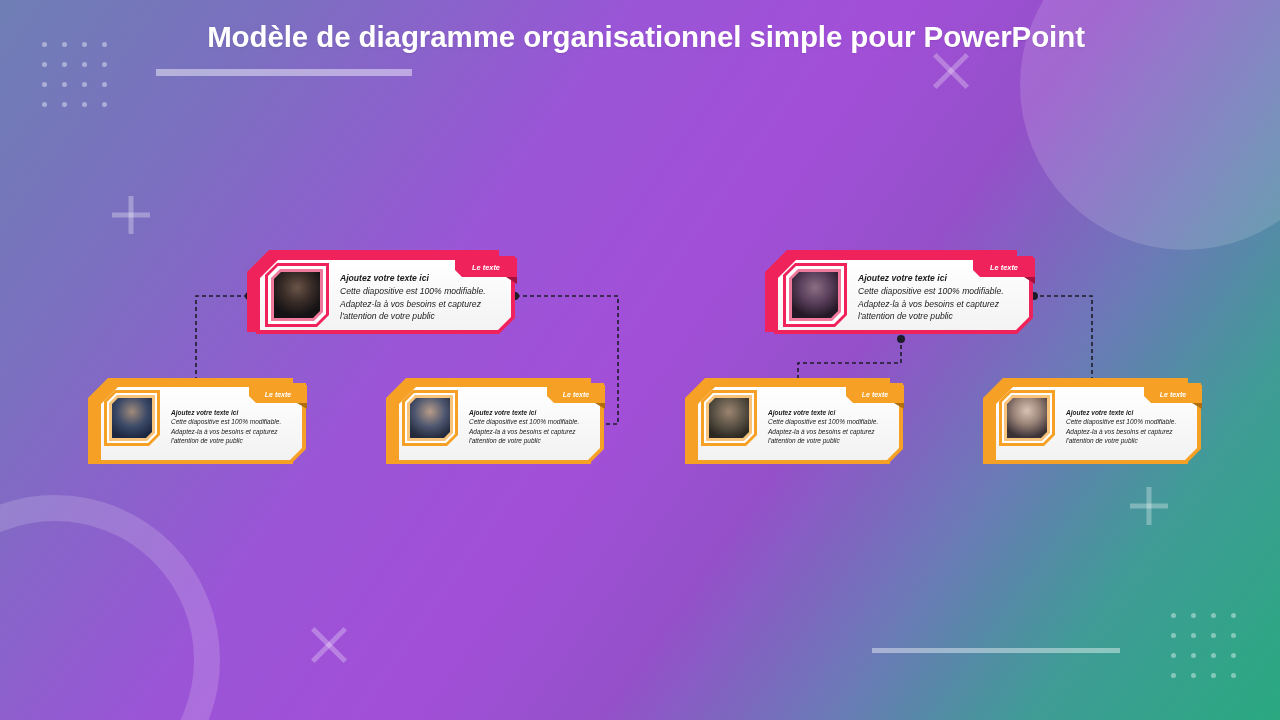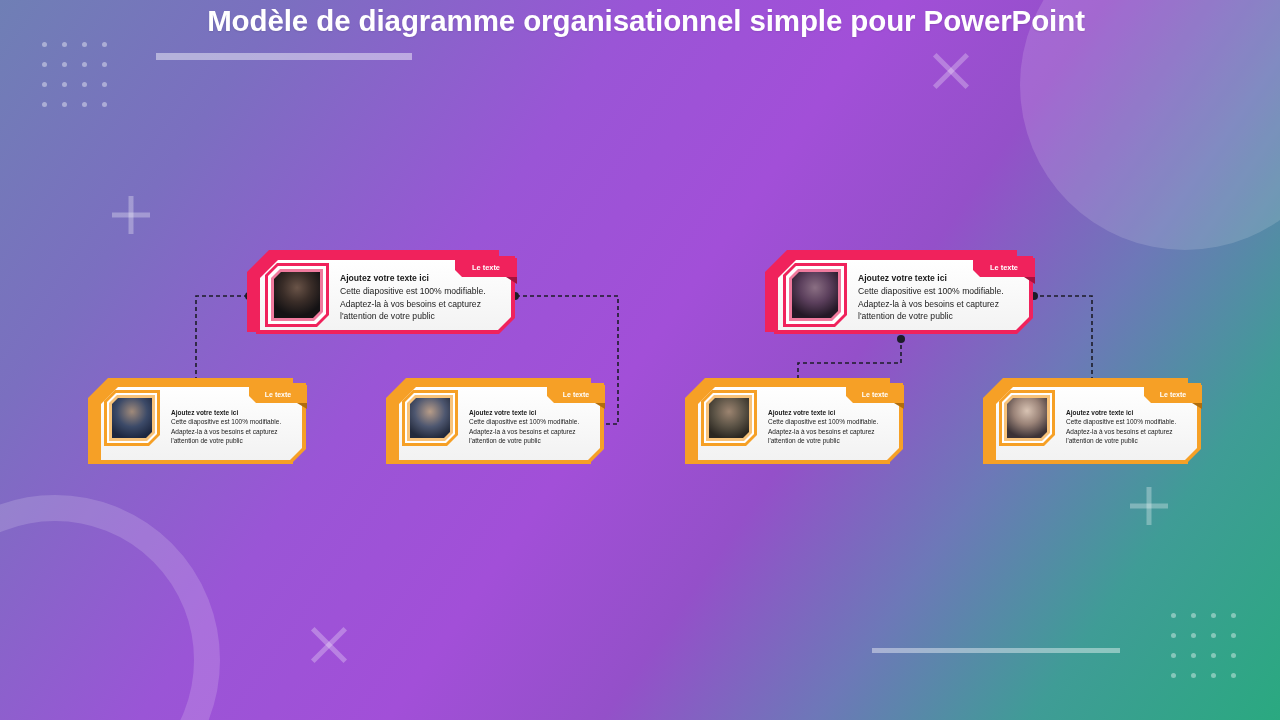--- a/index.html
+++ b/index.html
@@ -53,36 +53,36 @@
   .plus::after  { width: 5px; height: 38px; transform: translate(-50%,-50%); }
   #plus-left { left: 113px; top: 197px; }
   #plus-right { left: 1131px; top: 488px; }
 
   #accent-bar-bottom {
     left: 872px; top: 648px; width: 248px; height: 5px;
     background: rgba(255,255,255,.42);
   }
 
   
-  #header { position: absolute; left: 156px; top: 4px; width: 980px; }
+  #header { position: absolute; left: 156px; top: 20px; width: 980px; }
   #page-title {
     color: #ffffff; font-size: 29.5px; font-weight: bold;
     letter-spacing: -0.1px; text-align: center; white-space: nowrap;
     text-shadow: 0 1px 2px rgba(0,0,0,.10);
   }
   #title-underline {
     margin-top: 15px; width: 256px; height: 7px;
     background: rgba(255,255,255,.45);
   }
 
   
   #connectors { position: absolute; left: 0; top: 0; width: 1280px; height: 720px; }
 
   
-  .card { position: absolute; }
+  .card { position: absolute; font-style: italic; }
 
   
   .card-top { width: 268px; height: 90px; }
   .card-top .shadow-shape {
     position: absolute; left: 0; top: 0; width: 252px; height: 82px;
     background: #f0225c;
     clip-path: polygon(22px 0, 100% 0, 100% 100%, 0 100%, 0 22px);
   }
   .card-top .frame {
     position: absolute; left: 9px; top: 6px; width: 259px; height: 78px;

